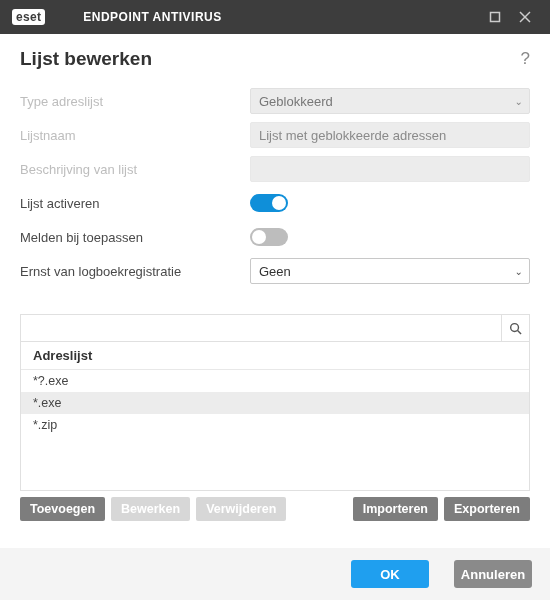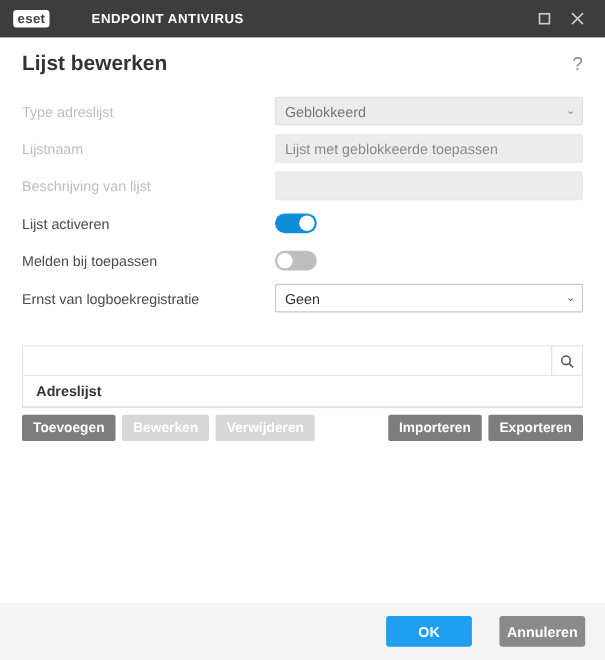--- a/index.html
+++ b/index.html
@@ -234,21 +234,21 @@
         <span>Geblokkeerd</span>
         <span class="chev">⌄</span>
       </div>
     </div>
   </div>
 
   <div class="form-row">
     <div class="form-label disabled">Lijstnaam</div>
     <div class="form-control">
       <div class="input-static">
-        <span>Lijst met geblokkeerde toepassen</span>
+        <span>Lijst met geblokkeerde adressen</span>
       </div>
     </div>
   </div>
 
   <div class="form-row">
     <div class="form-label disabled">Beschrijving van lijst</div>
     <div class="form-control">
       <div class="input-static">
         <span></span>
       </div>
@@ -287,20 +287,25 @@
     <div class="list-search">
       <input type="text" style="">
       <div class="srch">
         <svg viewBox="0 0 14 14">
           <circle cx="6" cy="6" r="4.2"></circle>
             <line x1="9.2" y1="9.2" x2="13" y2="13"></line>
         </svg>
       </div>
     </div>
     <div class="list-header">Adreslijst</div>
+    <div class="list-body" id="list-body">
+        <div class="list-row">*?.exe</div>
+        <div class="list-row selected">*.exe</div>
+        <div class="list-row">*.zip</div>
+      </div>
   </div>
 
   <div class="list-btns">
     <button class="btn-sm">Toevoegen</button>
     <button class="btn-sm disabled">Bewerken</button>
     <button class="btn-sm disabled">Verwijderen</button>
     <div class="spacer"></div>
     <button class="btn-sm">Importeren</button>
     <button class="btn-sm">Exporteren</button>
   </div>

